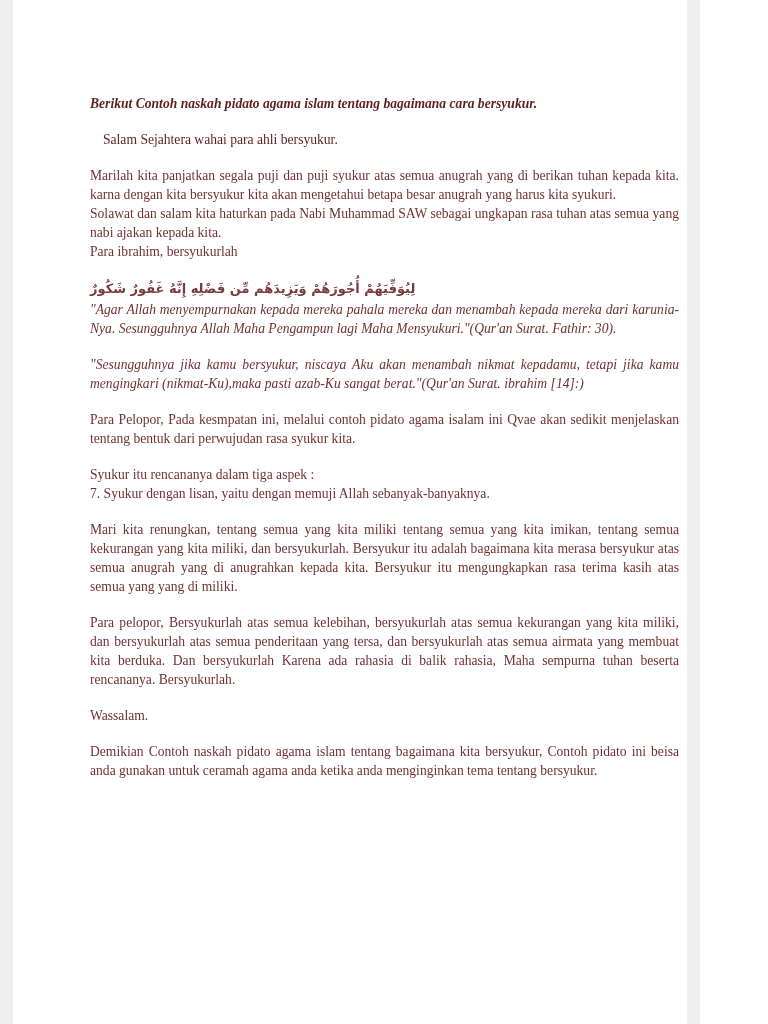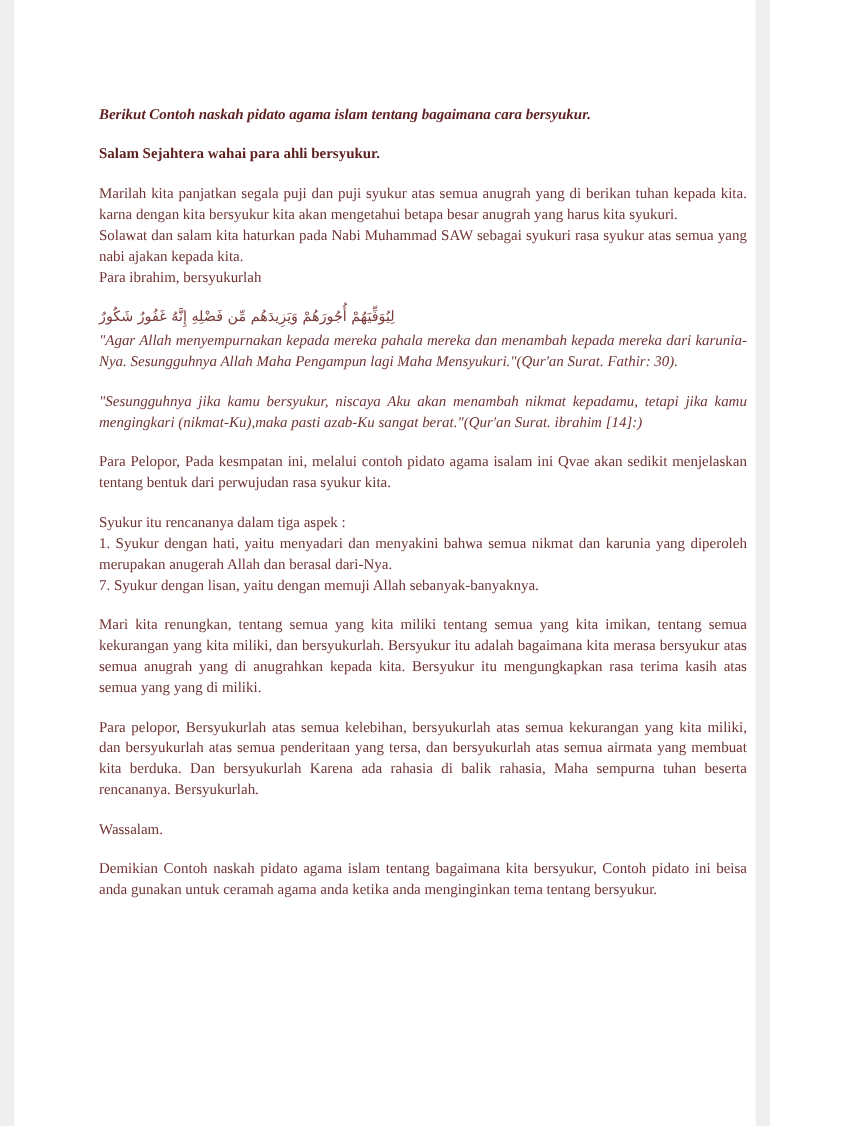--- a/index.html
+++ b/index.html
@@ -19,49 +19,49 @@
   .content{
     position:absolute;
     left:90px;top:94px;width:589px;
     color:#703232;
     font-size:13.6px;
     line-height:19px;
   }
   .b{margin:0;text-align:justify;}
   .gap{margin-top:17px;}
   .t{font-weight:bold;font-style:italic;color:#5e1f1f;text-align:left;}
-  .h{font-weight:bold;color:#5e1f1f;text-align:left;}
+  .h{font-weight:normal;color:#5e1f1f;text-align:left;margin-left:13px;}
   .q{font-style:italic;}
   .ar{
     font-family:"DejaVu Sans", sans-serif;
     direction:rtl;
     text-align:left;
     font-size:13px;
     line-height:22px;
     color:#7a3a3a;
+    font-weight:bold;
   }
 </style>
 </head>
 <body>
 
 <div class="page">
   <div class="gutter left"></div>
   <div class="gutter right"></div>
 
   <div class="content">
     <div class="b t">Berikut Contoh naskah pidato agama islam tentang bagaimana cara bersyukur.</div>
     <div class="b h gap">Salam Sejahtera wahai para ahli bersyukur.</div>
     <div class="b gap">Marilah kita panjatkan segala puji dan puji syukur atas semua anugrah yang di berikan tuhan kepada kita. karna dengan kita bersyukur kita akan mengetahui betapa besar anugrah yang harus kita syukuri.</div>
-    <div class="b">Solawat dan salam kita haturkan pada Nabi Muhammad SAW sebagai syukuri rasa syukur atas semua yang nabi ajakan kepada kita.</div>
+    <div class="b">Solawat dan salam kita haturkan pada Nabi Muhammad SAW sebagai ungkapan rasa tuhan atas semua yang nabi ajakan kepada kita.</div>
     <div class="b">Para ibrahim, bersyukurlah</div>
     <div class="b ar gap">لِيُوَفِّيَهُمْ أُجُورَهُمْ وَيَزِيدَهُم مِّن فَضْلِهِ إِنَّهُ غَفُورٌ شَكُورٌ</div>
     <div class="b q">"Agar Allah menyempurnakan kepada mereka pahala mereka dan menambah kepada mereka dari karunia-Nya. Sesungguhnya Allah Maha Pengampun lagi Maha Mensyukuri."(Qur'an Surat. Fathir: 30).</div>
     <div class="b q gap">"Sesungguhnya jika kamu bersyukur, niscaya Aku akan menambah nikmat kepadamu, tetapi jika kamu mengingkari (nikmat-Ku),maka pasti azab-Ku sangat berat."(Qur'an Surat. ibrahim [14]:)</div>
     <div class="b gap">Para Pelopor, Pada kesmpatan ini, melalui contoh pidato agama isalam ini Qvae akan sedikit menjelaskan tentang bentuk dari perwujudan rasa syukur kita.</div>
     <div class="b gap">Syukur itu rencananya dalam tiga aspek :</div>
-    <div class="b">1. Syukur dengan hati, yaitu menyadari dan menyakini bahwa semua nikmat dan karunia yang diperoleh merupakan anugerah Allah dan berasal dari-Nya.</div>
     <div class="b">7. Syukur dengan lisan, yaitu dengan memuji Allah sebanyak-banyaknya.</div>
     <div class="b gap">Mari kita renungkan, tentang semua yang kita miliki tentang semua yang kita imikan, tentang semua kekurangan yang kita miliki, dan bersyukurlah. Bersyukur itu adalah bagaimana kita merasa bersyukur atas semua anugrah yang di anugrahkan kepada kita. Bersyukur itu mengungkapkan rasa terima kasih atas semua yang yang di miliki.</div>
     <div class="b gap">Para pelopor, Bersyukurlah atas semua kelebihan, bersyukurlah atas semua kekurangan yang kita miliki, dan bersyukurlah atas semua penderitaan yang tersa, dan bersyukurlah atas semua airmata yang membuat kita berduka. Dan bersyukurlah Karena ada rahasia di balik rahasia, Maha sempurna tuhan beserta rencananya. Bersyukurlah.</div>
     <div class="b gap">Wassalam.</div>
     <div class="b gap">Demikian Contoh naskah pidato agama islam tentang bagaimana kita bersyukur, Contoh pidato ini beisa anda gunakan untuk ceramah agama anda ketika anda menginginkan tema tentang bersyukur.</div>
   </div>
 </div>
 
 </body></html>

